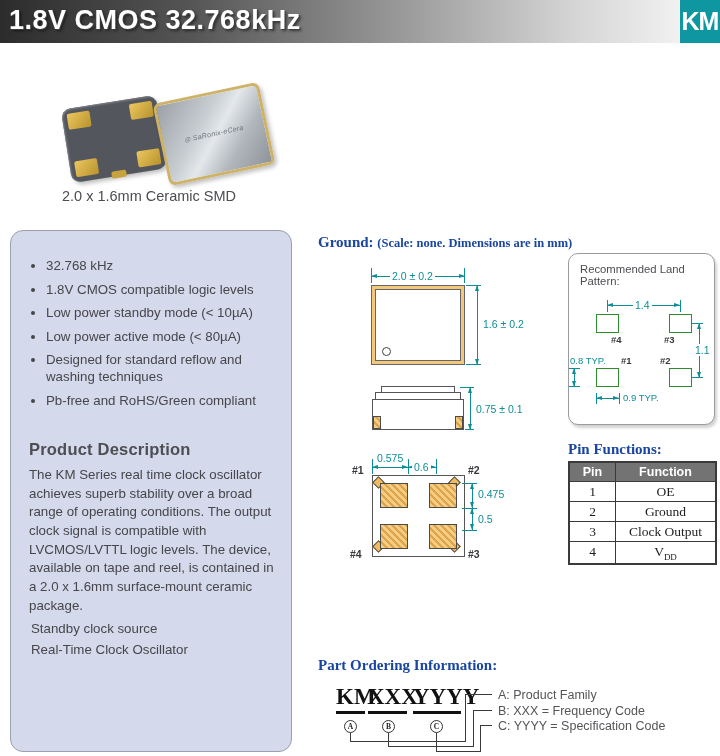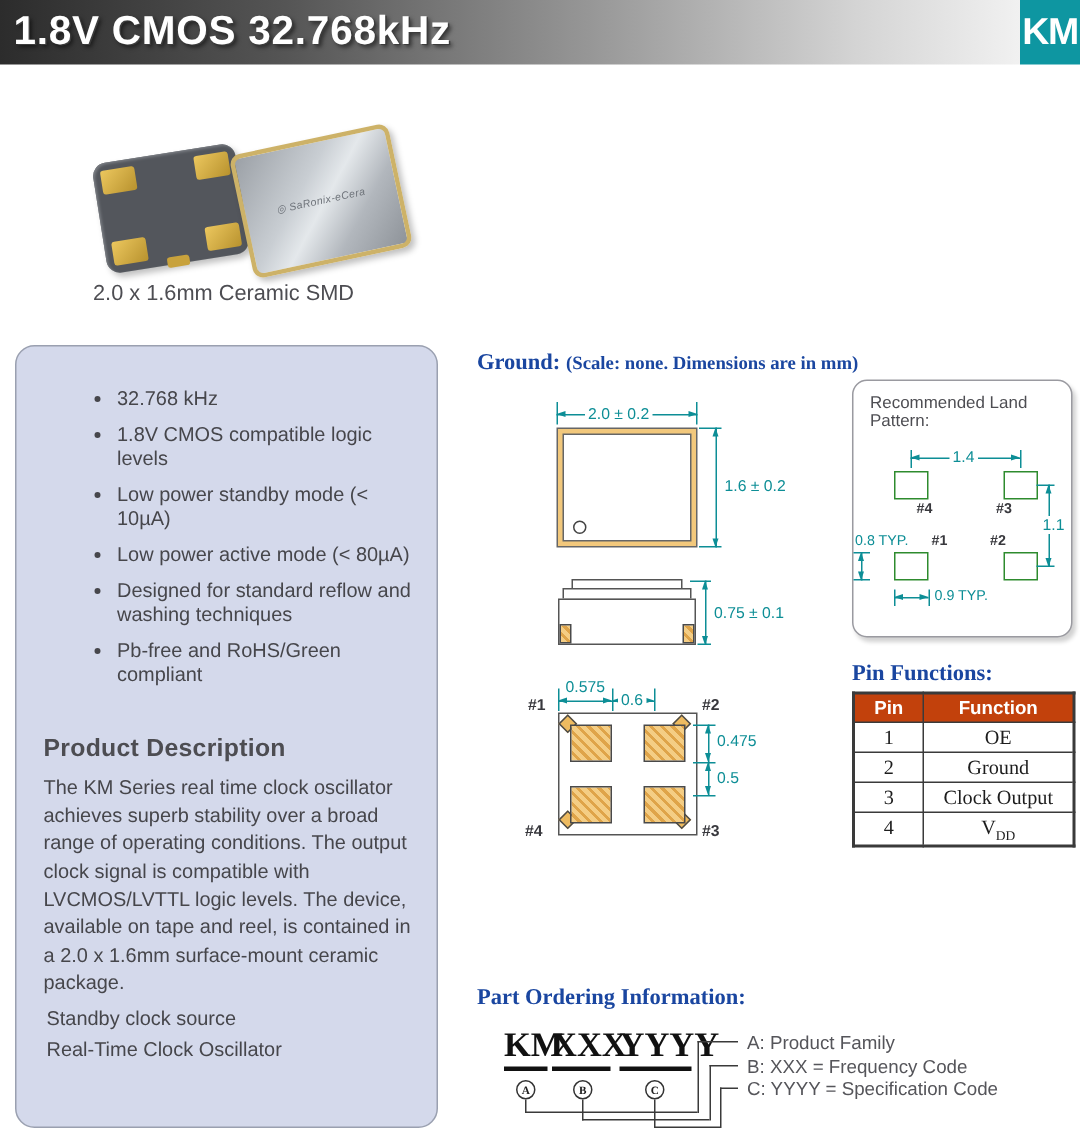--- a/index.html
+++ b/index.html
@@ -27,21 +27,21 @@
        display:flex;align-items:center;justify-content:center;}
   .chip2 .lidtext{font-size:7px;font-style:italic;color:#6e737a;letter-spacing:.3px;}
   #photo-caption{position:absolute;left:62px;top:188px;font-size:14.5px;color:#4d4d52;}
 
   
   #panel{position:absolute;left:10px;top:230px;width:282px;height:522px;background:#D4D9EB;
        border:1px solid #9aa0b0;border-radius:13px;box-sizing:border-box;
        padding:18px 14px 0 18px;color:#46464b;}
   .ph{font-size:16.5px;font-weight:700;color:#4d4d52;letter-spacing:.2px;}
   #panel ul{margin:9px 0 0 0;padding-left:17px;}
-  #panel li{font-size:13.3px;margin-bottom:7px;line-height:1.25;margin-left:32px;}
+  #panel li{font-size:13.3px;margin-bottom:7px;line-height:1.25;}
   #desc-body{font-size:13.3px;line-height:1.4;margin-top:7px;}
   .app-item{font-size:13.3px;margin-top:6px;padding-left:2px;}
 
   
   .bluetitle{position:absolute;font-family:"Liberation Serif",serif;font-weight:bold;
        color:#1A46A0;font-size:15px;white-space:nowrap;}
   .bluesub{font-size:12.5px;font-weight:bold;}
 
   
   .dimtext{position:absolute;color:#0D8E96;font-size:10.5px;white-space:nowrap;text-align:center;}
@@ -69,21 +69,21 @@
        border:1px solid #4a4a4a;box-sizing:border-box;position:absolute;}
   .tail{position:absolute;width:9px;height:9px;transform:rotate(45deg);background:#eebb60;
        border:1px solid #4a4a4a;box-sizing:border-box;}
 
   #landcard{position:absolute;left:568px;top:253px;width:145px;height:170px;border:1px solid #9a9aa0;
        border-radius:10px;background:#fff;box-shadow:2px 3px 3px rgba(0,0,0,.18);}
   #land-title{position:absolute;left:11px;top:9px;font-size:11.3px;color:#4d4d52;}
   .greenpad{position:absolute;width:23px;height:19px;border:1.5px solid #2e8b2e;background:#fff;box-sizing:border-box;}
 
   #pintbl{position:absolute;left:568px;top:461px;border-collapse:collapse;}
-  #pintbl th{background:#c2410c;color:#fff;font-size:12.5px;font-weight:bold;
+  #pintbl th{background:#737373;color:#fff;font-size:12.5px;font-weight:bold;
        font-family:"Liberation Sans",sans-serif;padding:2px 0;}
   #pintbl th,#pintbl td{border:1px solid #3a3a3a;text-align:center;}
   #pintbl td{font-family:"Liberation Serif",serif;font-size:13.5px;color:#1d1d1d;padding:1.5px 0;}
   #pintbl .c1{width:45px;} #pintbl .c2{width:99px;}
   #pintbl{border:2px solid #3a3a3a;}
   sub.vdd{font-size:9px;}
 
   
   .ogrp{position:absolute;font-family:"Liberation Serif",serif;font-weight:bold;font-size:23px;color:#111;}
   .obar{position:absolute;height:3px;background:#111;}

